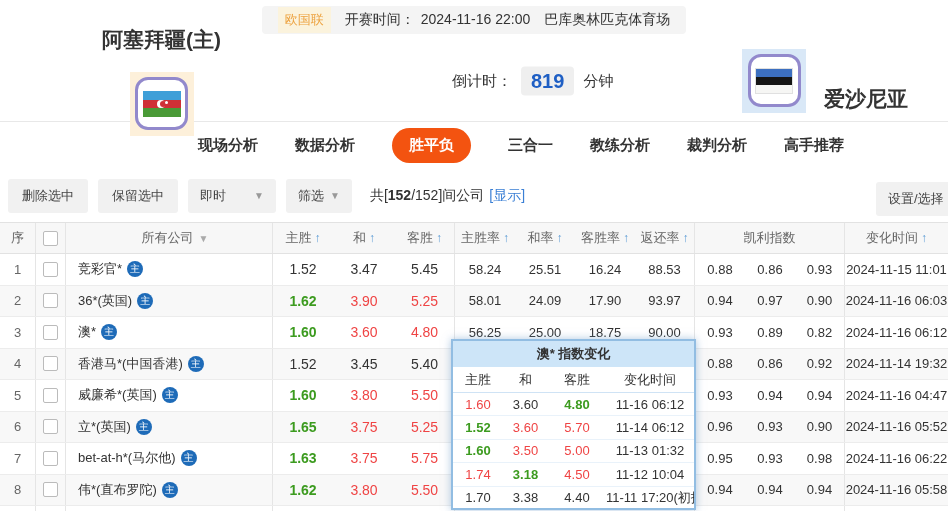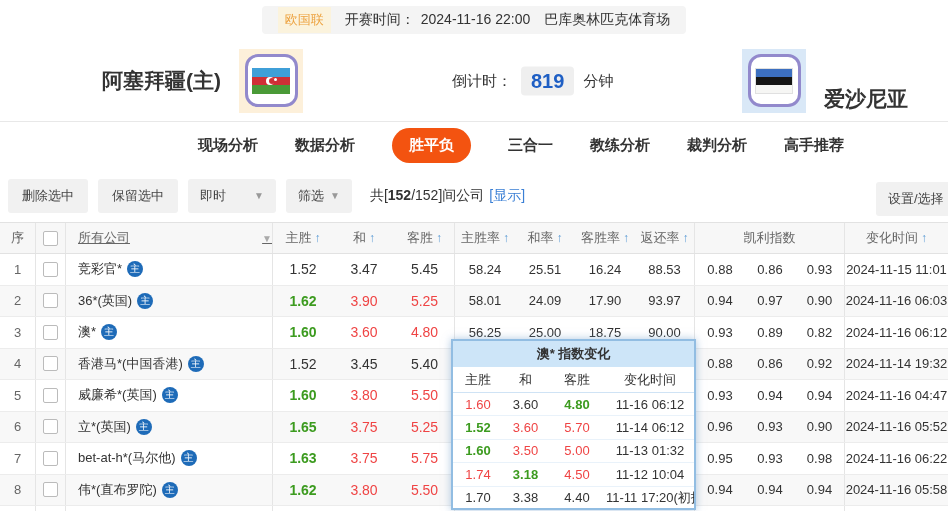--- a/index.html
+++ b/index.html
@@ -8,21 +8,21 @@
     background:#fff; color:#333;
     font-family:"Liberation Sans", sans-serif;
   }
   
   .topbar { height:40px; display:flex; align-items:center; justify-content:center; }
   .match-box { background:#f4f4f4; border-radius:4px; height:28px; display:flex; align-items:center; gap:14px; padding:0 16px; font-size:14px; }
   .league { background:#fbf3dd; color:#eda23f; padding:4px 7px; font-size:13px; }
   .kick { font-weight:normal; display:flex; gap:6px; }
   
   .teams { height:82px; position:relative; display:flex; align-items:center; border-bottom:1px solid #e8e8e8; }
-  .home { display:flex; align-items:center; gap:18px; margin-left:102px; }
+  .home { display:flex; align-items:center; gap:18px; margin-left:102px;flex-direction:column; }
   .team-name { font-size:21px; font-weight:bold; color:#333; }
   .flagbox { width:64px; height:64px; display:flex; align-items:center; justify-content:center; }
   .flagbox.az-bg { background:#fdf0da; }
   .flagbox.ee-bg { background:#d9e8f7; }
   .flagframe { width:53px; height:53px; background:#fff; border:3px solid #9289cc; border-radius:13px; display:flex; align-items:center; justify-content:center; }
   .flag { width:38px; height:26px; position:relative; }
   .flag.az { background:linear-gradient(180deg,#3f9fd8 0 33.3%,#cf3036 33.3% 66.6%,#4a9a37 66.6% 100%); }
   .flag.az .cres1 { position:absolute; left:14px; top:9px; width:8px; height:8px; background:#fff; border-radius:50%; }
   .flag.az .cres2 { position:absolute; left:17px; top:10px; width:6px; height:6px; background:#cf3036; border-radius:50%; }
   .flag.az .star  { position:absolute; left:22px; top:10px; width:3px; height:3px; background:#fff; border-radius:50%; }
@@ -41,21 +41,21 @@
   .t-instant { width:88px; justify-content:space-between; }
   .dcaret { color:#999; font-size:10px; margin-left:6px; }
   .count { font-size:14px; margin-left:8px; color:#333; }
   .count b { font-weight:bold; }
   .show-link { color:#3a7fd5; margin-left:5px; cursor:pointer; }
   .settings { position:absolute; left:876px; top:13px; background:#f1f1f1; color:#444; padding:8px 12px; border-radius:3px; white-space:nowrap; cursor:pointer; }
   
   .thead { display:grid; grid-template-columns:36px 30px 207px 60px 62px 60px 60px 60px 60px 60px 150px 103px;
            height:32px; background:#f7f7f7; border-top:1px solid #e2e2e2; border-bottom:1px solid #e2e2e2; color:#666; font-size:13px; }
   .hcell { display:flex; align-items:center; justify-content:center; height:100%; }
-  .hcell.left { justify-content:space-between; padding-left:12px;text-decoration:underline; }
+  .hcell.left { justify-content:center; padding-left:12px; }
   .b-r { border-right:1px solid #e5e5e5; }
   .sort { color:#5b9bd5; margin-left:3px; font-size:12px; font-weight:bold; }
   .hcaret { color:#aaa; font-size:10px; margin-left:5px; }
   .cb { width:15px; height:15px; border:1px solid #bbb; border-radius:2px; background:#fff; display:inline-block; cursor:pointer; }
   .trow { display:grid; grid-template-columns:36px 30px 207px 60px 62px 60px 60px 60px 60px 60px 50px 50px 50px 103px;
           height:31.5px; border-bottom:1px solid #ececec; font-size:13px; background:#fff; }
   .trow.even { background:#f8f8f8; }
   .trow.partial { height:5px; border-bottom:none; }
   .tcell { display:flex; align-items:center; justify-content:center; height:100%; }
   .tcell.left { justify-content:flex-start; padding-left:12px; }

